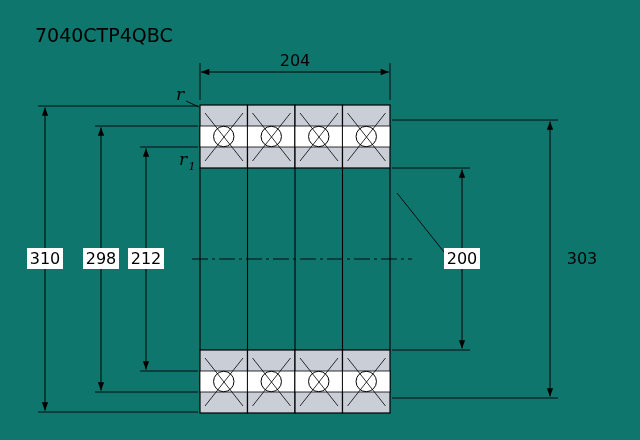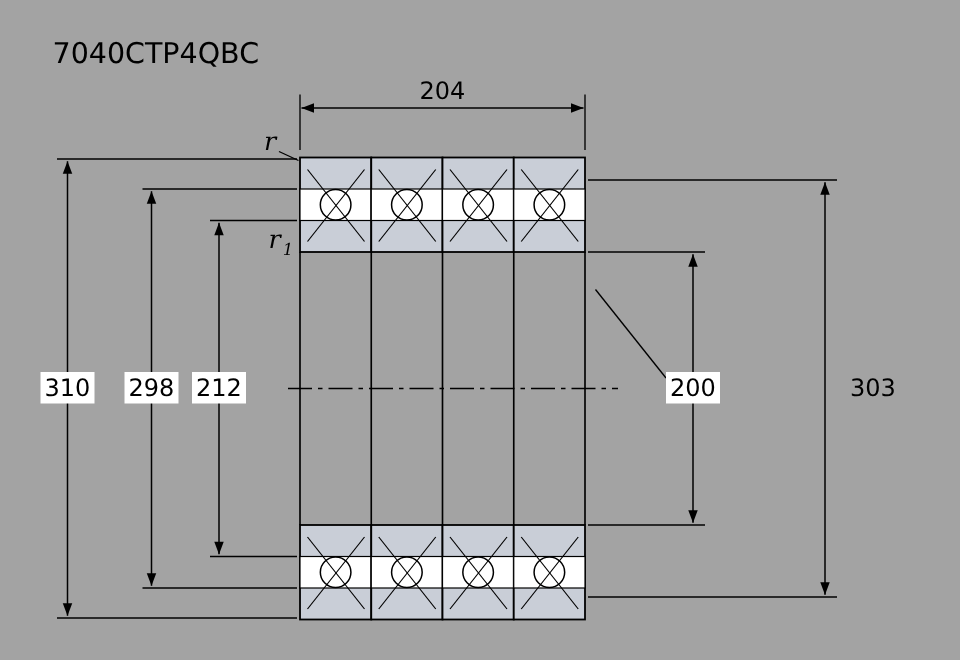--- a/index.html
+++ b/index.html
@@ -1,16 +1,16 @@
 <!DOCTYPE html>
 <html><head>
 <meta charset="utf-8">
 <style>
   html,body{margin:0;padding:0;background:#fff;}
-  .canvas{width:640px;height:440px;position:relative;background:#a3a3a3;overflow:hidden;
+  .canvas{width:640px;height:440px;position:relative;background:#0f766e;overflow:hidden;
           font-family:"DejaVu Sans",sans-serif;}
   svg{display:block;}
   .ext{stroke:#000;stroke-width:0.9;fill:none;}
   .dim{stroke:#000;stroke-width:1;fill:none;}
   .body-line{stroke:#000;stroke-width:1.1;fill:none;}
   .cl{stroke:#000;stroke-width:0.9;fill:none;stroke-dasharray:16 4 3 4;}
   .leader{stroke:#000;stroke-width:0.9;fill:none;}
   .dim-label{font-family:"DejaVu Sans",sans-serif;font-size:16px;fill:#000;text-anchor:middle;}
   .title-label{font-family:"DejaVu Sans",sans-serif;font-size:19px;fill:#000;}
   .r-label{font-family:"DejaVu Serif",serif;font-style:italic;font-size:17px;fill:#000;text-anchor:middle;}

